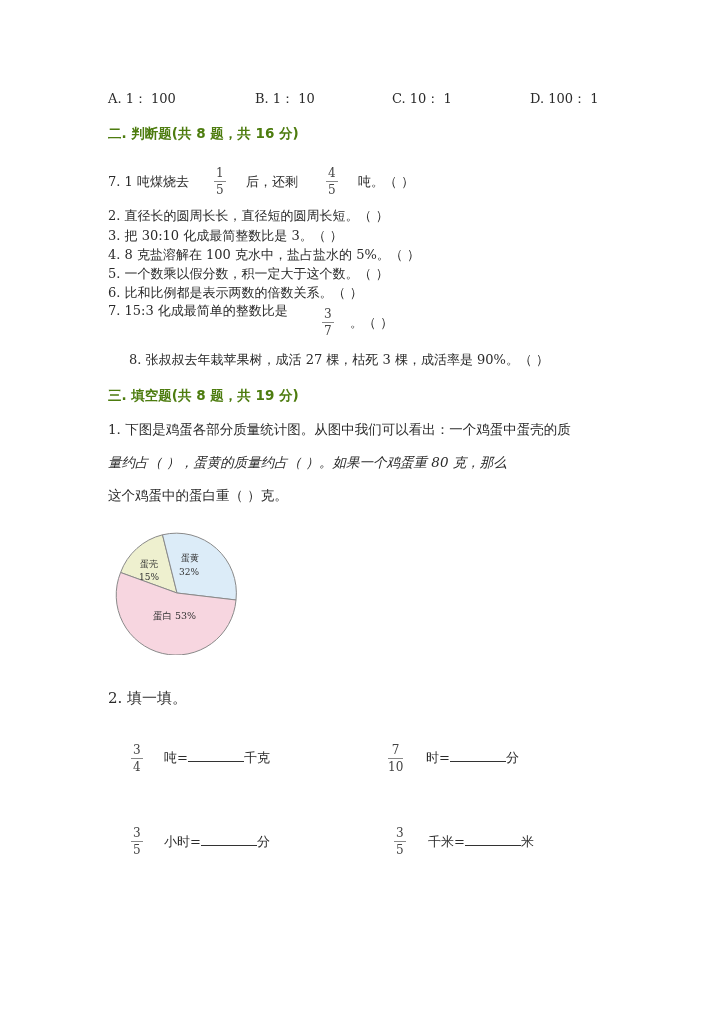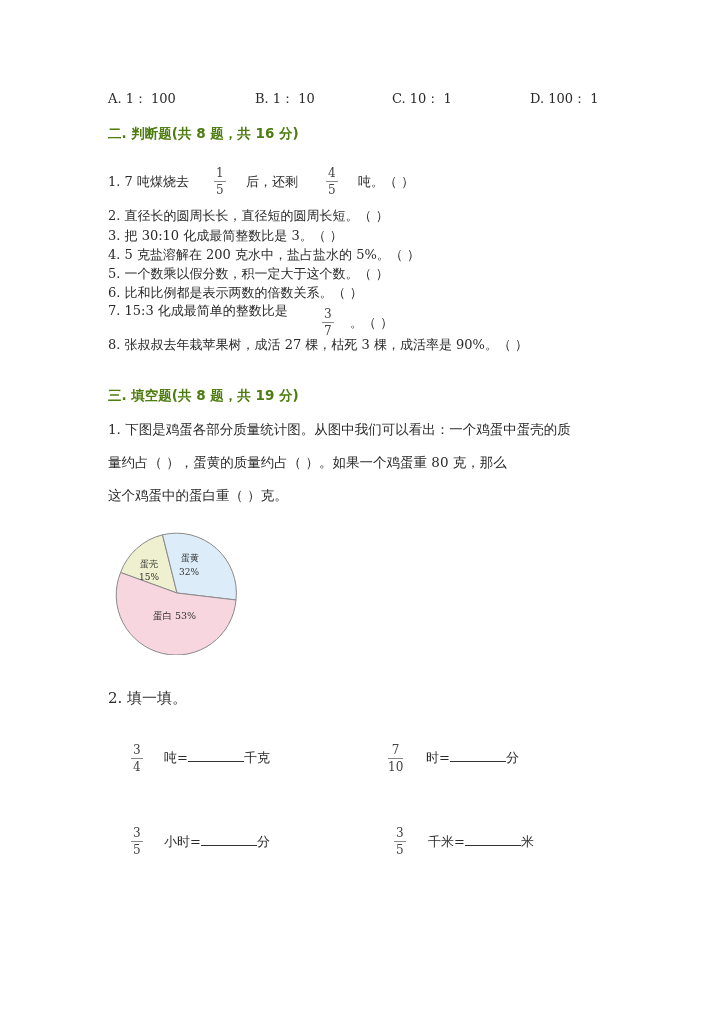--- a/index.html
+++ b/index.html
@@ -22,53 +22,53 @@
 </head>
 <body>
 
 <div class="opt" style="left:108px;">A. 1：  100</div>
 <div class="opt" style="left:255px;">B. 1：  10</div>
 <div class="opt" style="left:392px;">C. 10：  1</div>
 <div class="opt" style="left:530px;">D. 100：  1</div>
 
 <div class="section-title" style="top:125px;">二. 判断题(共 8 题，共 16 分)</div>
 
-<div class="line" style="top:173px;">1. 7 吨煤烧去</div>
+<div class="line" style="top:173px;">7. 1 吨煤烧去</div>
 <div class="frac" style="left:214px; top:166px;">
   <span class="num">1</span>
     <span class="bar"></span>
     <span>5</span>
 </div>
 <div class="abs" style="left:246px; top:173px;text-align:center;">后，还剩</div>
 <div class="frac" style="left:326px; top:166px;">
   <span class="num">4</span>
     <span class="bar"></span>
     <span>5</span>
 </div>
 <div class="abs" style="left:358px; top:173px;">吨。（          ）</div>
 
 <div class="line" style="top:207px;">2. 直径长的圆周长长，直径短的圆周长短。（          ）</div>
 <div class="line" style="top:227px;">3. 把 30:10 化成最简整数比是 3。（          ）</div>
-<div class="line" style="top:246px;">4. 5 克盐溶解在 200 克水中，盐占盐水的 5%。（          ）</div>
+<div class="line" style="top:246px;">4. 8 克盐溶解在 100 克水中，盐占盐水的 5%。（          ）</div>
 <div class="line" style="top:265px;text-align:right;">5. 一个数乘以假分数，积一定大于这个数。（          ）</div>
 <div class="line" style="top:284px;">6. 比和比例都是表示两数的倍数关系。（          ）</div>
 
 <div class="line" style="top:302px;">7. 15:3 化成最简单的整数比是</div>
 <div class="frac" style="left:322px; top:307px;">
   <span class="num">3</span>
     <span class="bar"></span>
     <span>7</span>
 </div>
 <div class="abs" style="left:350px; top:314px;">。（          ）</div>
 
-<div class="line" style="top:336px;">8. 张叔叔去年栽苹果树，成活 27 棵，枯死 3 棵，成活率是 90%。（          ）</div>
+<div class="line" style="top:351px;margin-left:21px;">8. 张叔叔去年栽苹果树，成活 27 棵，枯死 3 棵，成活率是 90%。（          ）</div>
 
 <div class="section-title" style="top:387px;">三. 填空题(共 8 题，共 19 分)</div>
 <div class="para" style="top:421px;">1. 下图是鸡蛋各部分质量统计图。从图中我们可以看出：一个鸡蛋中蛋壳的质</div>
-<div class="para" style="top:454px;">量约占（          ），蛋黄的质量约占（          ）。如果一个鸡蛋重 80 克，那么</div>
+<div class="para" style="top:454px;font-style:italic;">量约占（          ），蛋黄的质量约占（          ）。如果一个鸡蛋重 80 克，那么</div>
 <div class="para" style="top:487px;">这个鸡蛋中的蛋白重（          ）克。</div>
 
 <svg class="pie" width="124" height="124" viewBox="0 0 124 124">
 
   <path d="M62,62 L5.6,41.5 A60,60 0 0,1 47.5,3.8 Z" fill="#eef0cf" stroke="#8a8a8a" stroke-width="1"></path>
   <path d="M62,62 L47.5,3.8 A60,60 0 0,1 121,69 Z" fill="#dcecf8" stroke="#8a8a8a" stroke-width="1"></path>
   <path d="M62,62 L121,69 A60,60 0 1,1 5.6,41.5 Z" fill="#f7d6e0" stroke="#8a8a8a" stroke-width="1"></path>
   <text x="25" y="36" font-size="9" fill="#333" font-family="DejaVu Serif, serif">蛋壳</text>
   <text x="24" y="49" font-size="9" fill="#333" font-family="DejaVu Serif, serif">15%</text>
   <text x="66" y="30" font-size="9" fill="#333" font-family="DejaVu Serif, serif">蛋黄</text>

